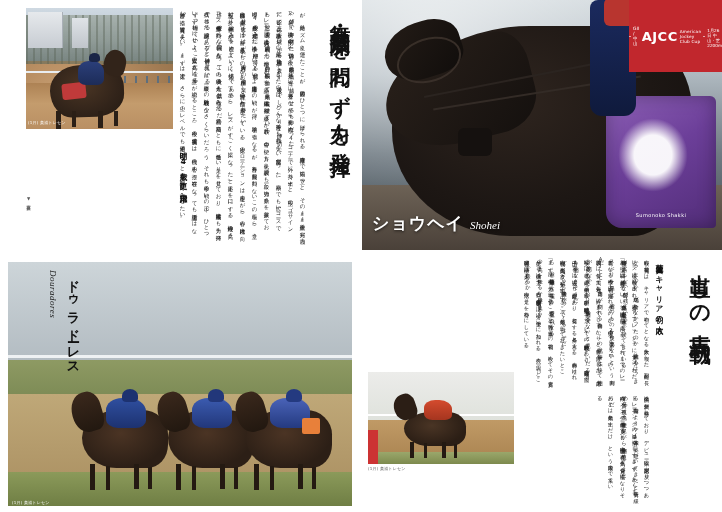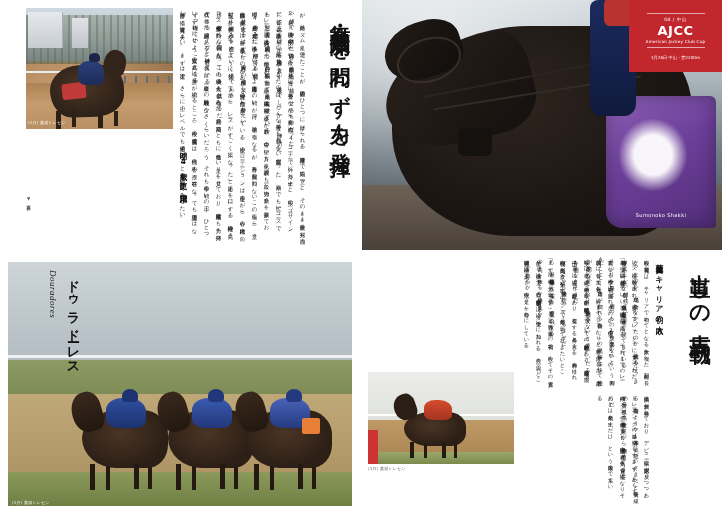--- a/index.html
+++ b/index.html
@@ -81,21 +81,21 @@
     opacity:.95;border-radius:50% 50% 40% 40%;}
   #tr-photo .saddle .txt{position:absolute;left:0;right:0;bottom:10px;text-align:center;color:#fff;font-size:5px;letter-spacing:.4px;}
   #tr-photo .boot{position:absolute;right:86px;top:0;width:46px;height:116px;
     background:linear-gradient(#1b2a5e,#0f1a3c);border-radius:8px 8px 12px 12px;}
   #tr-photo .glove{position:absolute;right:78px;top:-2px;width:40px;height:28px;background:#b8352f;border-radius:6px;}
   #tr-photo .rein{position:absolute;left:60px;top:74px;width:230px;height:2px;background:#2b2420;transform:rotate(-11deg);}
   #tr-photo .rein2{position:absolute;left:70px;top:92px;width:210px;height:2px;background:#332b26;transform:rotate(-9deg);}
 
   
   #race-badge{position:absolute;right:0;top:0;width:93px;height:72px;background:#c1272d;color:#fff;
-    display:flex;flex-direction:column;align-items:center;justify-content:center;gap:2px;}
+    display:flex;align-items:center;justify-content:center;gap:2px;}
   #race-badge .gr{font-size:4.5px;letter-spacing:.5px;}
   #race-badge .ttl{font-size:13px;font-weight:bold;letter-spacing:.5px;line-height:1;}
   #race-badge .en{font-size:4.2px;letter-spacing:.2px;}
   #race-badge .dt{font-size:4.2px;margin-top:4px;}
   #race-badge .bar{width:58px;height:1px;background:rgba(255,255,255,.6);margin:1px 0;}
 
   
   #tr-name{position:absolute;left:372px;top:212px;color:#fff;display:flex;align-items:baseline;gap:6px;
     text-shadow:0 1px 3px rgba(0,0,0,.7);}
   #tr-name .jp{font-size:17px;font-weight:bold;letter-spacing:1px;}
@@ -255,20 +255,24 @@
 
   <div id="race-badge">
     <div class="bar"></div>
     <div class="gr">GⅡ / 中山</div>
     <div class="ttl">AJCC</div>
     <div class="en">American Jockey Club Cup</div>
     <div class="bar"></div>
     <div class="dt">1月26日 中山・芝2200m</div>
   </div>
 
+  <div id="tr-name">
+    <span class="jp">ショウヘイ</span>
+    <span class="en">Shohei</span>
+  </div>
 
   <div class="photo" id="bl-photo">
     <div class="bgblur"></div>
     <div class="grassfar"></div>
     <div class="railw"></div>
     <div class="trackb"></div>
     <div class="grass2"></div>
     <div class="bhorse" id="bh1">
       <div class="bd"></div>
       <div class="hd"></div>

